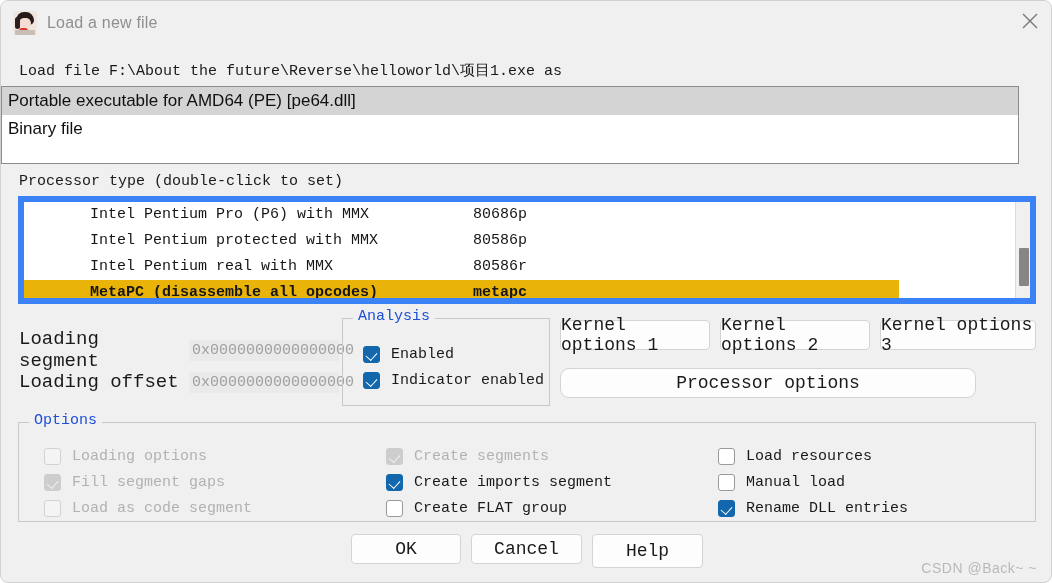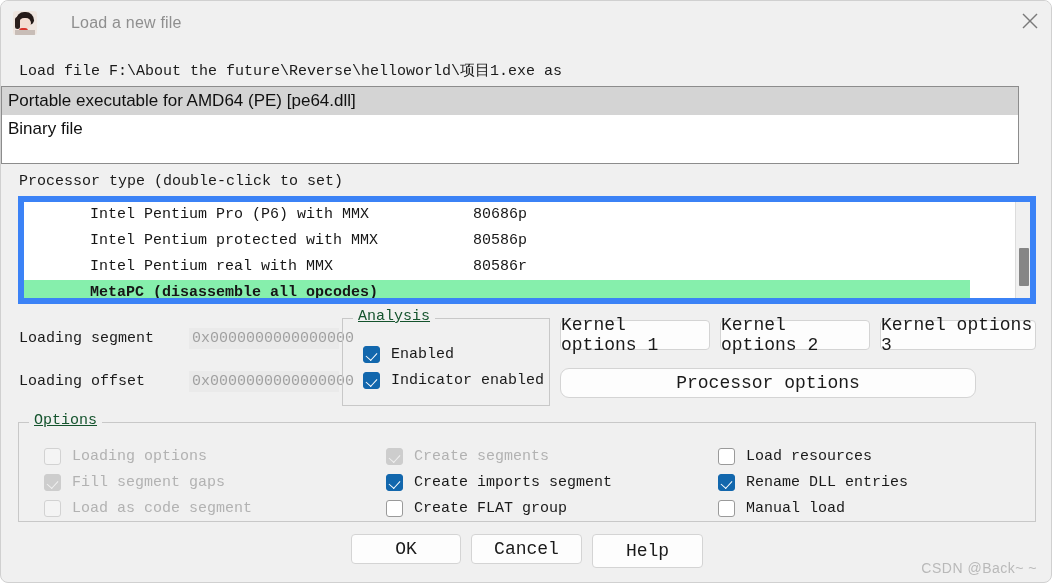--- a/index.html
+++ b/index.html
@@ -23,21 +23,20 @@
 
   
   .titlebar {
     position: absolute;
     left: 0; top: 0;
     width: 1052px;
     height: 44px;
     background: #f0f0f0;
     display: flex;
     align-items: center;
-    gap: 24px;
   }
   .title-icon {
     width: 24px; height: 24px;
     margin-left: 12px;
     border-radius: 3px;
     position: relative;
     overflow: hidden;
     background: #efe6e0;
     flex: none;
   }
@@ -164,37 +163,36 @@
     height: 26px;
     line-height: 26px;
     display: flex;
     white-space: nowrap;
     padding-left: 66px;
     box-sizing: border-box;
     font-size: 15px;
     color: #161616;
   }
   .proc-row.selected {
-    background: #86efac;
+    background: #eab308;
     font-weight: bold;
-    width: 946px;
-    flex-direction: column;
+    width: 875px;
   }
   .proc-name { width: 383px; }
   .proc-code { }
 
   
   .load-row {
     position: absolute;
     display: flex;
     align-items: center;
   }
   .load-row .lbl {
     width: 170px;
-    font-size: 15px;
+    font-size: 19px;
     color: #1a1a1a;
   }
   .load-field {
     width: 144px;
     font-size: 15px;
     color: #a0a0a0;
     background: #eaeaea;
     padding: 2px 3px;
     white-space: nowrap;
   }
@@ -206,22 +204,21 @@
     position: absolute;
     border: 1px solid #c8c8c8;
     box-sizing: border-box;
   }
   .groupbox > .legend {
     position: absolute;
     top: -11px; left: 10px;
     background: #f0f0f0;
     padding: 0 5px;
     font-size: 15px;
-    color: #14532d;
-    text-decoration: underline;
+    color: #1d4ed8;
   }
   #analysis-group {
     left: 341px; top: 317px;
     width: 208px; height: 88px;
   }
   #options-group {
     left: 17px; top: 421px;
     width: 1018px; height: 100px;
   }
 
@@ -431,27 +428,27 @@
         <div class="cb">
           <span class="box"></span>
           <span class="lbl">Create FLAT group</span>
         </div>
       </div>
       <div class="opt-col c3">
         <div class="cb">
           <span class="box"></span>
           <span class="lbl">Load resources</span>
         </div>
+        <div class="cb">
+          <span class="box"></span>
+          <span class="lbl">Manual load</span>
+        </div>
         <div class="cb checked">
           <span class="box"></span>
           <span class="lbl">Rename DLL entries</span>
-        </div>
-        <div class="cb">
-          <span class="box"></span>
-          <span class="lbl">Manual load</span>
         </div>
       </div>
     </div>
   </div>
 
   <div class="btn" id="ok-button">OK</div>
   <div class="btn" id="cancel-button">Cancel</div>
   <div class="btn" id="help-button">Help</div>
 
   <div class="watermark">CSDN @Back~ ~</div>

